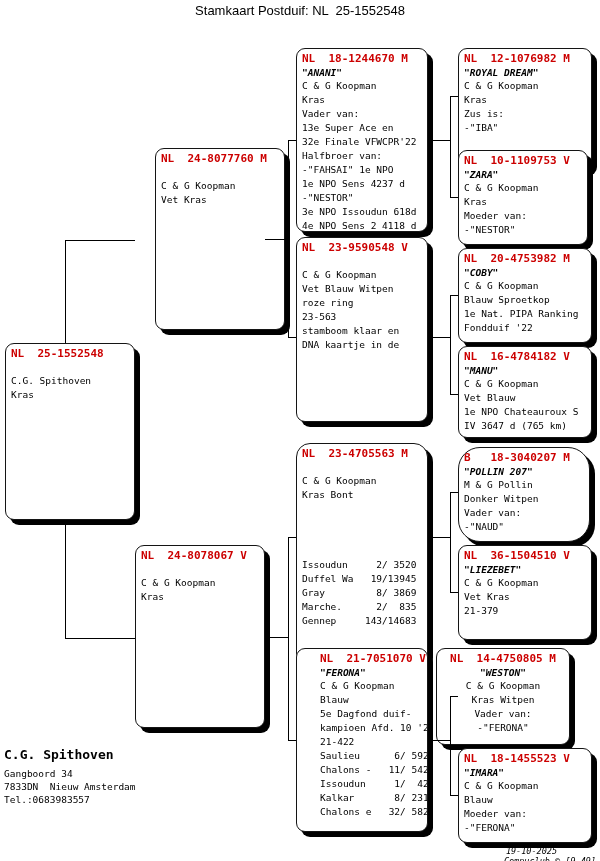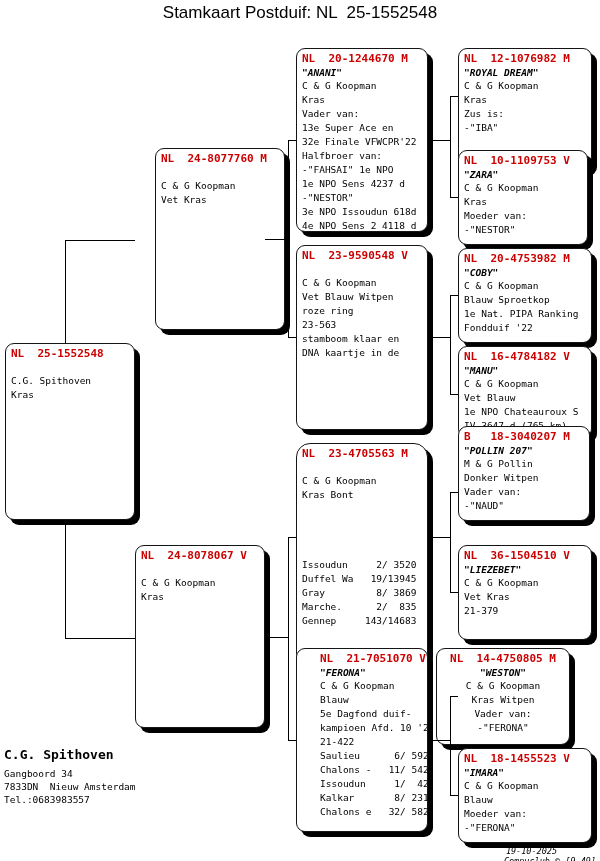--- a/index.html
+++ b/index.html
@@ -1,19 +1,19 @@
 <!DOCTYPE html>
 <html style="--ring-red: #cc0000;"><head>
 <meta charset="utf-8">
 <style>
   html,body{margin:0;padding:0;background:#fff;}
   .page{position:relative;width:600px;height:861px;background:#ffffff;overflow:hidden;
         font-family:"DejaVu Sans Mono","Liberation Mono",monospace;color:#000;}
   .title{position:absolute;top:3px;left:0;width:100%;text-align:center;
-         font-family:"Liberation Sans","DejaVu Sans",sans-serif;font-size:17px;
+         font-family:"Liberation Sans","DejaVu Sans",sans-serif;font-size:13px;
          white-space:pre;color:#000;}
   .pbox{position:absolute;background:#fff;border:1px solid #141414;border-radius:9px;
         box-shadow:5px 5px 0 #000;padding:3px 5px;box-sizing:border-box;overflow:hidden;}
   .pring{font-size:11px;line-height:14px;font-weight:bold;color:var(--ring-red,#cc0000);white-space:pre;}
   .pname{font-size:9.5px;line-height:13px;font-weight:bold;font-style:italic;white-space:pre;min-height:13px;}
   .pbody{font-size:9.5px;line-height:14px;white-space:pre;}
   .hline{position:absolute;height:1px;background:#000;}
   .vline{position:absolute;width:1px;background:#000;}
   .owner{position:absolute;left:4px;top:747px;}
   .owner-name{font-size:13px;font-weight:bold;line-height:16px;margin-bottom:4px;white-space:pre;}
@@ -41,36 +41,36 @@
         <div class="pbody">C &amp; G Koopman
 Vet Kras</div>
       </div>
       <div class="pbox" style="left: 135px; top: 545px; width: 130px; height: 183px;">
         <div class="pring">NL  24-8078067 V</div>
         <div class="pname"></div>
         <div class="pbody">C &amp; G Koopman
 Kras</div>
       </div>
       <div class="pbox" style="left: 296px; top: 48px; width: 132px; height: 184px;">
-        <div class="pring">NL  20-1244670 M</div>
+        <div class="pring">NL  18-1244670 M</div>
         <div class="pname">"ANANI"</div>
         <div class="pbody">C &amp; G Koopman
 Kras
 Vader van:
 13e Super Ace en
 32e Finale VFWCPR'22
 Halfbroer van:
 -"FAHSAI" 1e NPO
 1e NPO Sens 4237 d
 -"NESTOR"
 3e NPO Issoudun 618d
 4e NPO Sens 2 4118 d
 7e Niergnies 9897 d</div>
       </div>
-      <div class="pbox" style="left: 296px; top: 245px; width: 132px; height: 185px;">
+      <div class="pbox" style="left: 296px; top: 237px; width: 132px; height: 185px;">
         <div class="pring">NL  23-9590548 V</div>
         <div class="pname"></div>
         <div class="pbody">C &amp; G Koopman
 Vet Blauw Witpen
 roze ring
 23-563
 stamboom klaar en
 DNA kaartje in de</div>
       </div>
       <div class="pbox" style="left: 296px; top: 443px; width: 132px; height: 224px; border-radius: 14px;">
@@ -127,21 +127,21 @@
 Fondduif '22</div>
       </div>
       <div class="pbox" style="left: 458px; top: 346px; width: 134px; height: 92px;">
         <div class="pring">NL  16-4784182 V</div>
         <div class="pname">"MANU"</div>
         <div class="pbody">C &amp; G Koopman
 Vet Blauw
 1e NPO Chateauroux S
 IV 3647 d (765 km)</div>
       </div>
-      <div class="pbox" style="left: 458px; top: 426px; width: 132px; height: 95px;">
+      <div class="pbox" style="left: 458px; top: 447px; width: 132px; height: 95px; border-radius: 22px;">
         <div class="pring">B   18-3040207 M</div>
         <div class="pname">"POLLIN 207"</div>
         <div class="pbody">M &amp; G Pollin
 Donker Witpen
 Vader van:
 -"NAUD"</div>
       </div>
       <div class="pbox" style="left: 458px; top: 545px; width: 134px; height: 95px;">
         <div class="pring">NL  36-1504510 V</div>
         <div class="pname">"LIEZEBET"</div>

